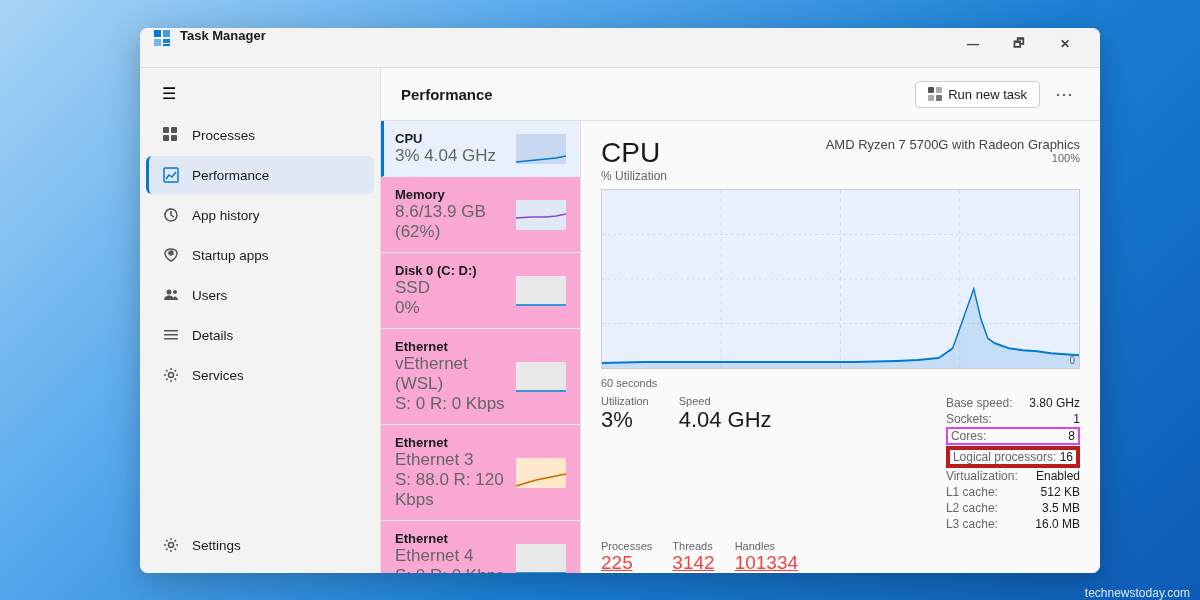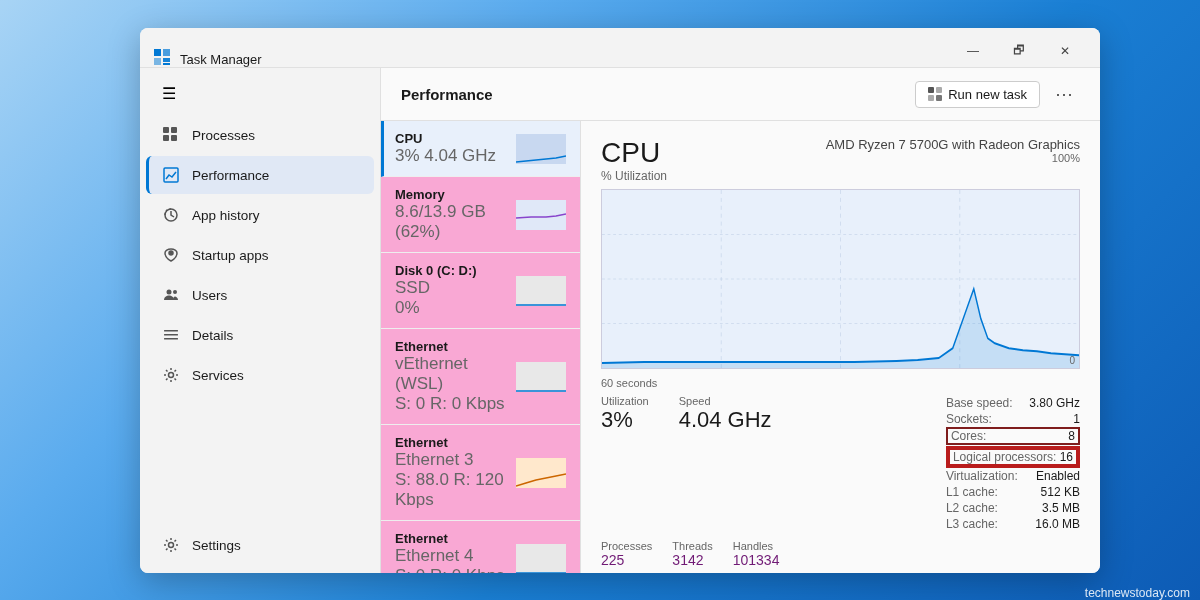--- a/index.html
+++ b/index.html
@@ -22,26 +22,27 @@
       border-radius: 8px;
       box-shadow: 0 8px 32px rgba(0,0,0,0.25);
       display: flex;
       flex-direction: column;
       overflow: hidden;
     }
 
     
     .title-bar {
       display: flex;
-      align-items: flex-end;
+      align-items: flex-start;
       height: 40px;
       background: #f3f3f3;
       padding: 0 12px;
       flex-shrink: 0;
       border-bottom: 1px solid #e0e0e0;
+      font-weight: bold;
     }
     .title-bar-icon {
       width: 20px;
       height: 20px;
       margin-right: 8px;
       display: flex; align-items: center; justify-content: center;
     }
     .title-bar-title {
       font-size: 13px;
       color: #1a1a1a;
@@ -273,21 +274,21 @@
     
     .cpu-stats {
       display: flex;
       gap: 30px;
       margin-bottom: 8px;
       flex-wrap: wrap;
     }
     .stat-group { display: flex; flex-direction: column; }
     .stat-label { font-size: 11px; color: #666; }
     .stat-value { font-size: 22px; font-weight: 400; color: #1a1a1a; }
-    .stat-value-sm { font-size: 14px; color: #701a75; }
+    .stat-value-sm { font-size: 19px; color: #ef4444; text-decoration: underline; }
     .prop-row { display: flex; justify-content: space-between; padding: 1px 0; }
     .prop-label { color: #666; }
     .prop-value { color: #1a1a1a; font-weight: 500; }
 
     
     .watermark {
       position: absolute;
       bottom: 0;
       right: 10px;
       font-size: 12px;
@@ -556,21 +557,21 @@
               <span class="stat-value">3%</span>
             </div>
             <div class="stat-group">
               <span class="stat-label">Speed</span>
               <span class="stat-value">4.04 GHz</span>
             </div>
             <div style="flex:1"></div>
             <div class="stat-group" style="font-size:12px; color:#444;text-align:center;">
               <div class="prop-row"><span class="prop-label">Base speed:</span>&nbsp;<span class="prop-value">3.80 GHz</span></div>
               <div class="prop-row"><span class="prop-label">Sockets:</span>&nbsp;<span class="prop-value">1</span></div>
-              <div class="prop-row" style="border:2px solid #7f1d1d; padding:0 3px;"><span class="prop-label">Cores:</span>&nbsp;<span class="prop-value">8</span></div>
+              <div class="prop-row" style="border:2px solid #d946ef; padding:0 3px;"><span class="prop-label">Cores:</span>&nbsp;<span class="prop-value">8</span></div>
               <div class="prop-row" style="border:4px solid #b91c1c; padding:0 3px; margin-top:1px;"><span class="prop-label">Logical processors:</span>&nbsp;<span class="prop-value">16</span></div>
               <div class="prop-row"><span class="prop-label">Virtualization:</span>&nbsp;<span class="prop-value">Enabled</span></div>
               <div class="prop-row"><span class="prop-label">L1 cache:</span>&nbsp;<span class="prop-value">512 KB</span></div>
               <div class="prop-row"><span class="prop-label">L2 cache:</span>&nbsp;<span class="prop-value">3.5 MB</span></div>
               <div class="prop-row"><span class="prop-label">L3 cache:</span>&nbsp;<span class="prop-value">16.0 MB</span></div>
             </div>
           </div>
 
           <div style="display:flex; gap:20px; margin-bottom:6px;">
             <div class="stat-group">

